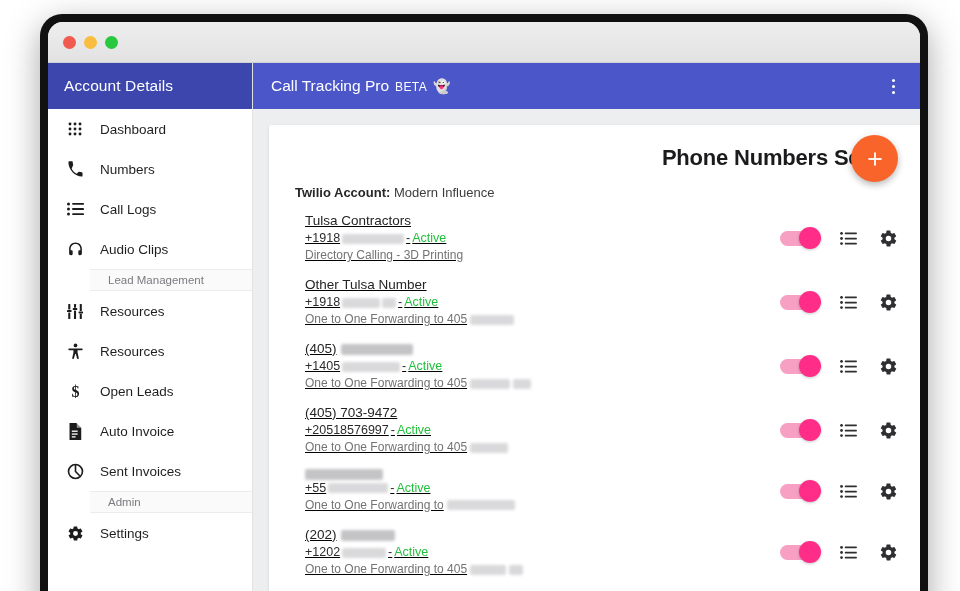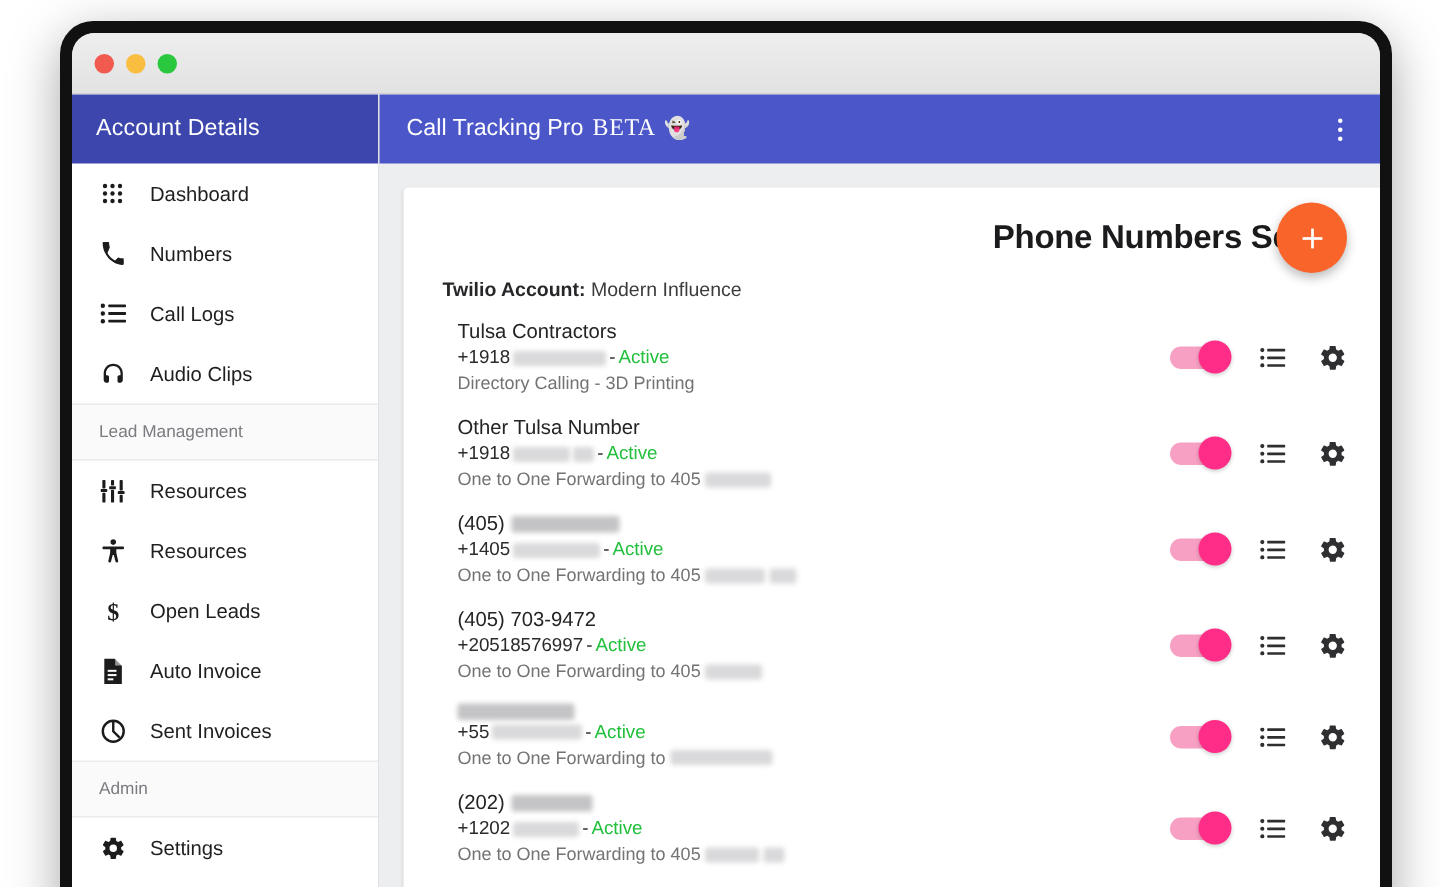--- a/index.html
+++ b/index.html
@@ -85,50 +85,51 @@
     display: flex; align-items: center; justify-content: center;
     color: #1c1c1c;
     flex: 0 0 18px;
   }
   .nav-icon svg { display: block; }
   .nav-label {
     font-size: 13.5px;
     color: #1f1f21;
   }
   .nav-section {
-    height: 38px;
+    height: 22px;
     display: flex;
     align-items: center;
     padding-left: 18px;
     font-size: 11.5px;
     color: #7b7b80;
     background: #fafafb;
     border-top: 1px solid #ececee;
     border-bottom: 1px solid #ececee;
+    margin-left: 42px;
   }
 
   
   #main { flex: 1; display: flex; flex-direction: column; background: #eceef0; }
 
   #topbar {
     height: 46px;
     background: #4b56c8;
     display: flex;
     align-items: center;
     padding: 0 14px 0 18px;
     color: #fff;
   }
   #app-title {
     font-size: 15.5px;
     display: flex;
     align-items: baseline;
     gap: 6px;
     white-space: nowrap;
   }
-  #beta-tag { font-size: 16px; letter-spacing: 0.4px; font-family: Liberation Serif, serif; }
+  #beta-tag { font-size: 12px; letter-spacing: 0.4px; }
   #ghost-emoji { font-size: 14px; }
   #topbar-spacer { flex: 1; }
   #kebab-menu {
     width: 26px; height: 30px;
     display: flex; flex-direction: column;
     align-items: center; justify-content: center;
     gap: 3px; cursor: pointer;
   }
   #kebab-menu i { width: 3px; height: 3px; background: #fff; border-radius: 50%; display:block; }
 
@@ -181,21 +182,21 @@
   #fab svg { display: block; }
 
   
   #numbers-list { padding: 6px 0 0 0; }
   .num-row {
     display: flex;
     align-items: center;
     padding: 6px 22px 6px 36px;
     min-height: 58px;
   }
-  .num-info { flex: 1; min-width: 0; }
+  .num-info { flex: 1; min-width: 0; text-decoration: underline; }
   .num-name {
     font-size: 13.5px;
     color: #242426;
     line-height: 18px;
     display: flex; align-items: center; gap: 4px;
   }
   .num-e164 {
     font-size: 12.5px;
     color: #2b2b2d;
     line-height: 17px;

